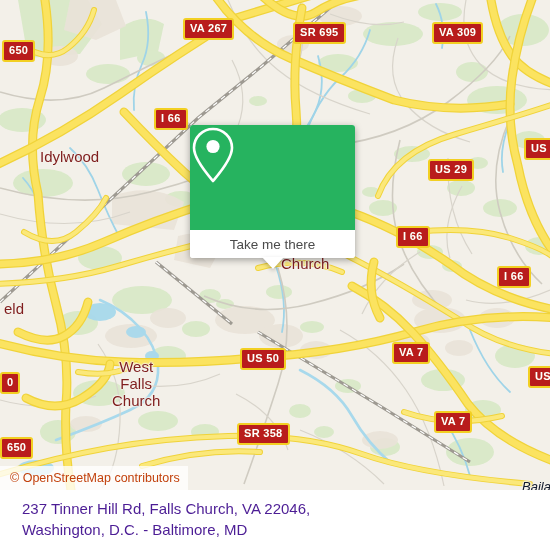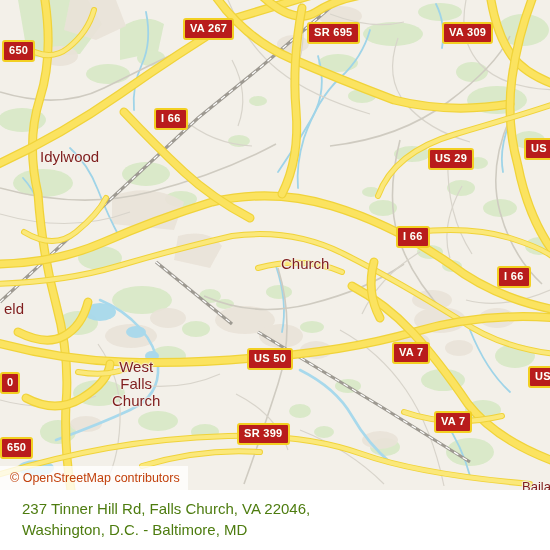--- a/index.html
+++ b/index.html
@@ -35,21 +35,21 @@
     position:absolute;
     color:#7f1d1d;
     font-size:15px;
     line-height:17px;
     white-space:pre;
     text-align:center;
     text-shadow:
       1px 0 1.4px #f5f2ec, -1px 0 1.4px #f5f2ec,
       0 1px 1.4px #f5f2ec, 0 -1px 1.4px #f5f2ec;
   }
-  .place.sm{font-size:13px;color:#7f1d1d;}
+  .place.sm{font-size:13px;color:#0f172a;font-style:italic;}
 
   
   #card{
     position:absolute;left:190px;top:125px;width:165px;
     border-radius:3px;
     box-shadow:0 2px 7px rgba(0,0,0,.34);
     overflow:visible;
     background:#fff;
   }
   #card-green{
@@ -86,21 +86,21 @@
     white-space:nowrap;
   }
 
   
   #footer{
     position:absolute;left:0;top:490px;width:550px;height:60px;
     background:#ffffff;
   }
   #footer-text{
     position:absolute;left:22px;top:8px;
-    color:#4d7c0f;
+    color:#4c1d95;
     font-size:15px;
     line-height:21px;
     white-space:pre-line;
   }
   #logo{
     position:absolute;right:16px;top:12px;
     display:flex;align-items:center;gap:3px;
   }
   #logo-word{
     font-size:33px;line-height:33px;
@@ -326,46 +326,60 @@
         <path class="hw2c" d="M404 412 q46 16 98 4"></path>
         <path class="hw2" d="M404 412 q46 16 98 4"></path>
         <path class="hw2c" d="M142 466 q60 -18 118 -14"></path>
         <path class="hw2" d="M142 466 q60 -18 118 -14"></path>
       </g>
     </svg>
 
     <div id="shields">
         <div class="shield" style="left: 2px; top: 40px;">650</div>
         <div class="shield" style="left: 183px; top: 18px;">VA 267</div>
-        <div class="shield" style="left: 307px; top: 22px;">SR 695</div>
-        <div class="shield" style="left: 442px; top: 22px; text-align: right;">VA 309</div>
+        <div class="shield" style="left: 293px; top: 22px;">SR 695</div>
+        <div class="shield" style="left: 432px; top: 22px; text-align: right;">VA 309</div>
         <div class="shield" style="left: 154px; top: 108px;">I 66</div>
-        <div class="shield" style="left: 428px; top: 148px;">US 29</div>
+        <div class="shield" style="left: 428px; top: 159px;">US 29</div>
         <div class="shield" style="left: 524px; top: 138px;">US 2</div>
         <div class="shield" style="left: 396px; top: 226px;">I 66</div>
         <div class="shield" style="left: 497px; top: 266px;">I 66</div>
-        <div class="shield" style="left: 240px; top: 348px; margin-left: 7px;">US 50</div>
+        <div class="shield" style="left: 240px; top: 348px;">US 50</div>
         <div class="shield" style="left: 392px; top: 342px;">VA 7</div>
         <div class="shield" style="left: 528px; top: 366px;">US</div>
         <div class="shield" style="left: 0px; top: 372px;">0</div>
-        <div class="shield" style="left: 237px; top: 423px;">SR 399</div>
+        <div class="shield" style="left: 237px; top: 423px;">SR 358</div>
         <div class="shield" style="left: 434px; top: 411px;">VA 7</div>
         <div class="shield" style="left: 0px; top: 437px;">650</div>
       </div>
 
     <div id="places">
         <div class="place" style="left: 40px; top: 148px;">Idylwood</div>
         <div class="place" style="left: 281px; top: 255px;">Church</div>
         <div class="place" style="left: 112px; top: 358px; text-align: center;">West
 Falls
 Church</div>
         <div class="place" style="left: 4px; top: 300px;">eld</div>
         <div class="place sm" style="left: 522px; top: 478px;">Baila</div>
       </div>
 
+    <div id="card">
+      <div id="card-green">
+        <span>
+          <svg width="46" height="60" viewBox="0 0 46 60" aria-hidden="true">
+            <path d="M23 4 C12.5 4 4 12.4 4 22.8 C4 34.5 18 50 23 56 C28 50 42 34.5 42 22.8 C42 12.4 33.5 4 23 4 Z" fill="none" stroke="#ffffff" stroke-width="2.6" stroke-linejoin="round"></path>
+            <circle cx="23" cy="21.5" r="6.6" fill="#ffffff"></circle>
+          </svg>
+        </span>
+      </div>
+      <div id="card-foot">
+        <span>Take me there</span>
+      </div>
+      <div id="card-tail"></div>
+    </div>
 
     <div id="attrib">© OpenStreetMap contributors</div>
   </div>
 
   <div id="footer">
     <div id="footer-text">237 Tinner Hill Rd, Falls Church, VA 22046,
 Washington, D.C. - Baltimore, MD</div>
   </div>
 
 </div>

